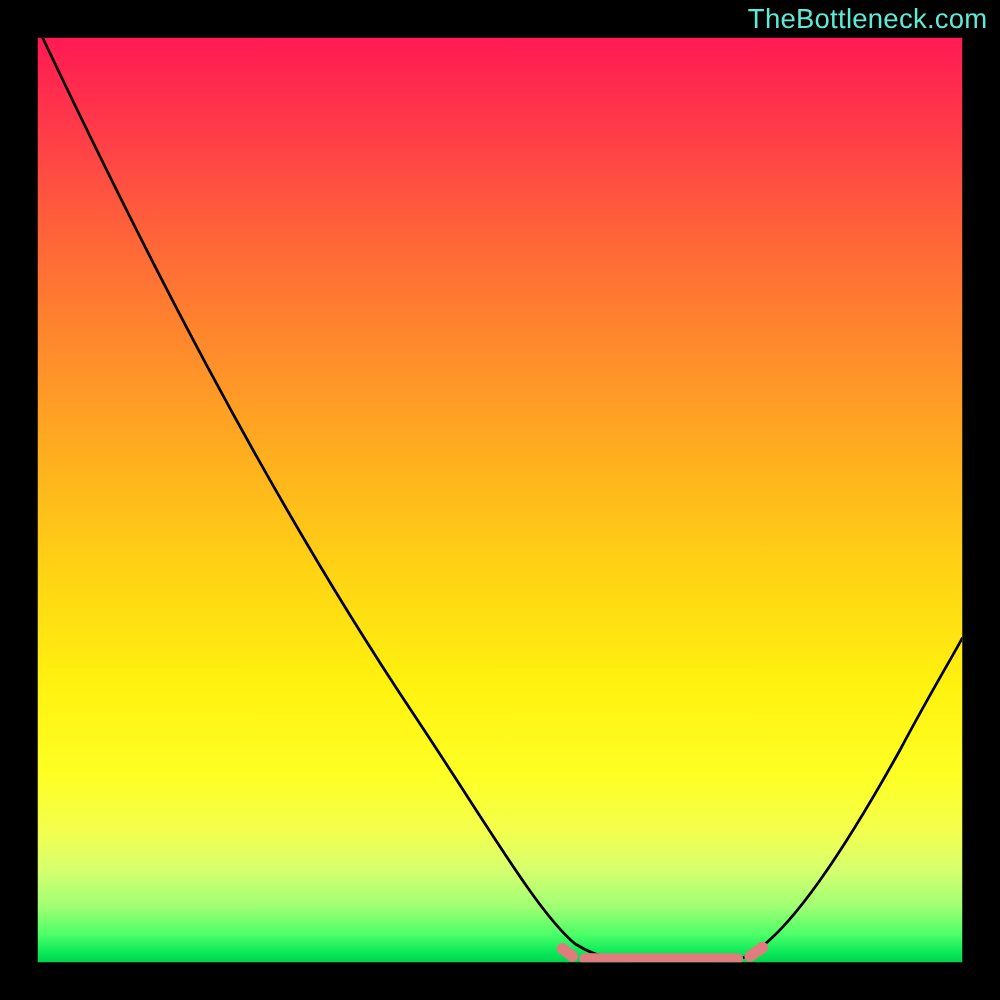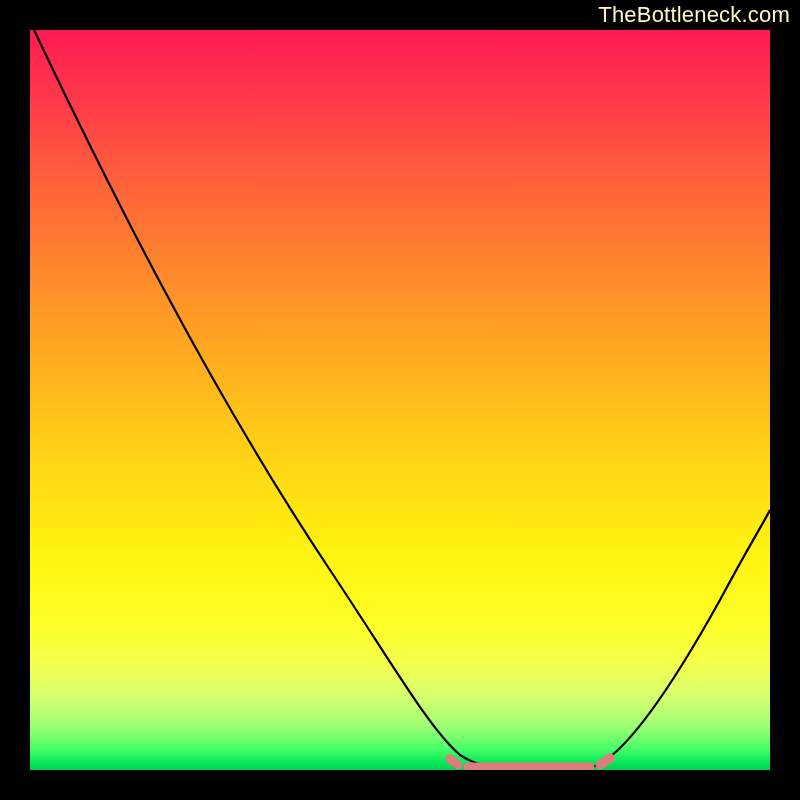--- a/index.html
+++ b/index.html
@@ -13,21 +13,21 @@
   }
   .container {
     position: relative;
     width: 800px;
     height: 800px;
   }
   .watermark {
     position: absolute;
     top: 2px;
     right: 10px;
-    color: #fef9c3;
+    color: #5eead4;
     font-size: 22px;
     font-weight: 500;
     letter-spacing: 0.2px;
     z-index: 20;
   }
   .plot-area {
     position: absolute;
     left: 30px;
     top: 30px;
     width: 740px;

